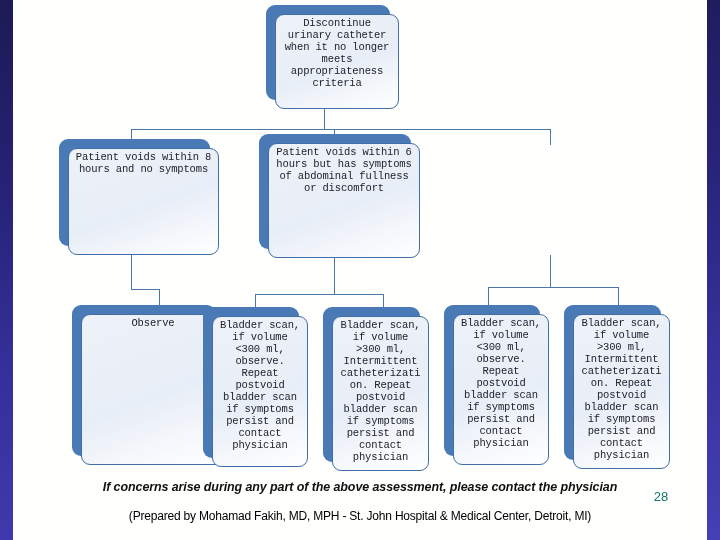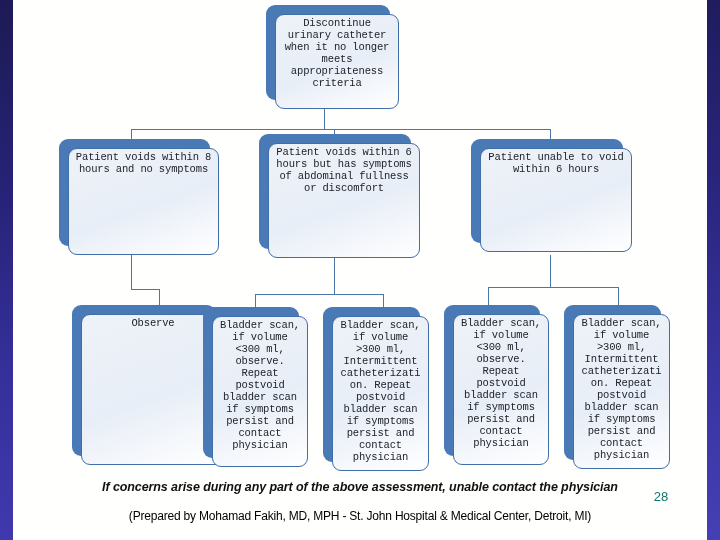--- a/index.html
+++ b/index.html
@@ -114,26 +114,20 @@
       </div>
     </div>
 
     <div class="node r2" style="left:246px;top:134px;width:152px;height:115px;">
       <div class="shadow"></div>
       <div class="face">
         <span class="label">Patient voids within 6 hours but has symptoms of abdominal fullness or discomfort</span>
       </div>
     </div>
 
-    <div class="node r2" style="left:458px;top:139px;width:152px;height:104px;">
-      <div class="shadow"></div>
-      <div class="face">
-        <span class="label">Patient unable to void within 6 hours</span>
-      </div>
-    </div>
 
     <div class="node r3 observe" style="left:59px;top:305px;width:104px;height:151px;padding-left:40px;">
       <div class="shadow"></div>
       <div class="face">
         <span class="label">Observe</span>
       </div>
     </div>
 
     <div class="node r3" style="left:190px;top:307px;width:96px;height:151px;">
       <div class="shadow"></div>
@@ -158,16 +152,16 @@
 
     <div class="node r3" style="left:551px;top:305px;width:97px;height:155px;">
       <div class="shadow"></div>
       <div class="face">
         <span class="label">Bladder scan, if volume &gt;300 ml, Intermittent catheterization. Repeat postvoid bladder scan if symptoms persist and contact physician</span>
       </div>
     </div>
 
   </div>
 
-  <div class="footer-note">If concerns arise during any part of the above assessment, unable contact the physician</div>
+  <div class="footer-note">If concerns arise during any part of the above assessment, please contact the physician</div>
   <div class="page-number">28</div>
   <div class="footer-credit">(Prepared by Mohamad Fakih, MD, MPH -  St. John Hospital &amp; Medical Center, Detroit, MI)</div>
 </div>
 
 </body></html>

